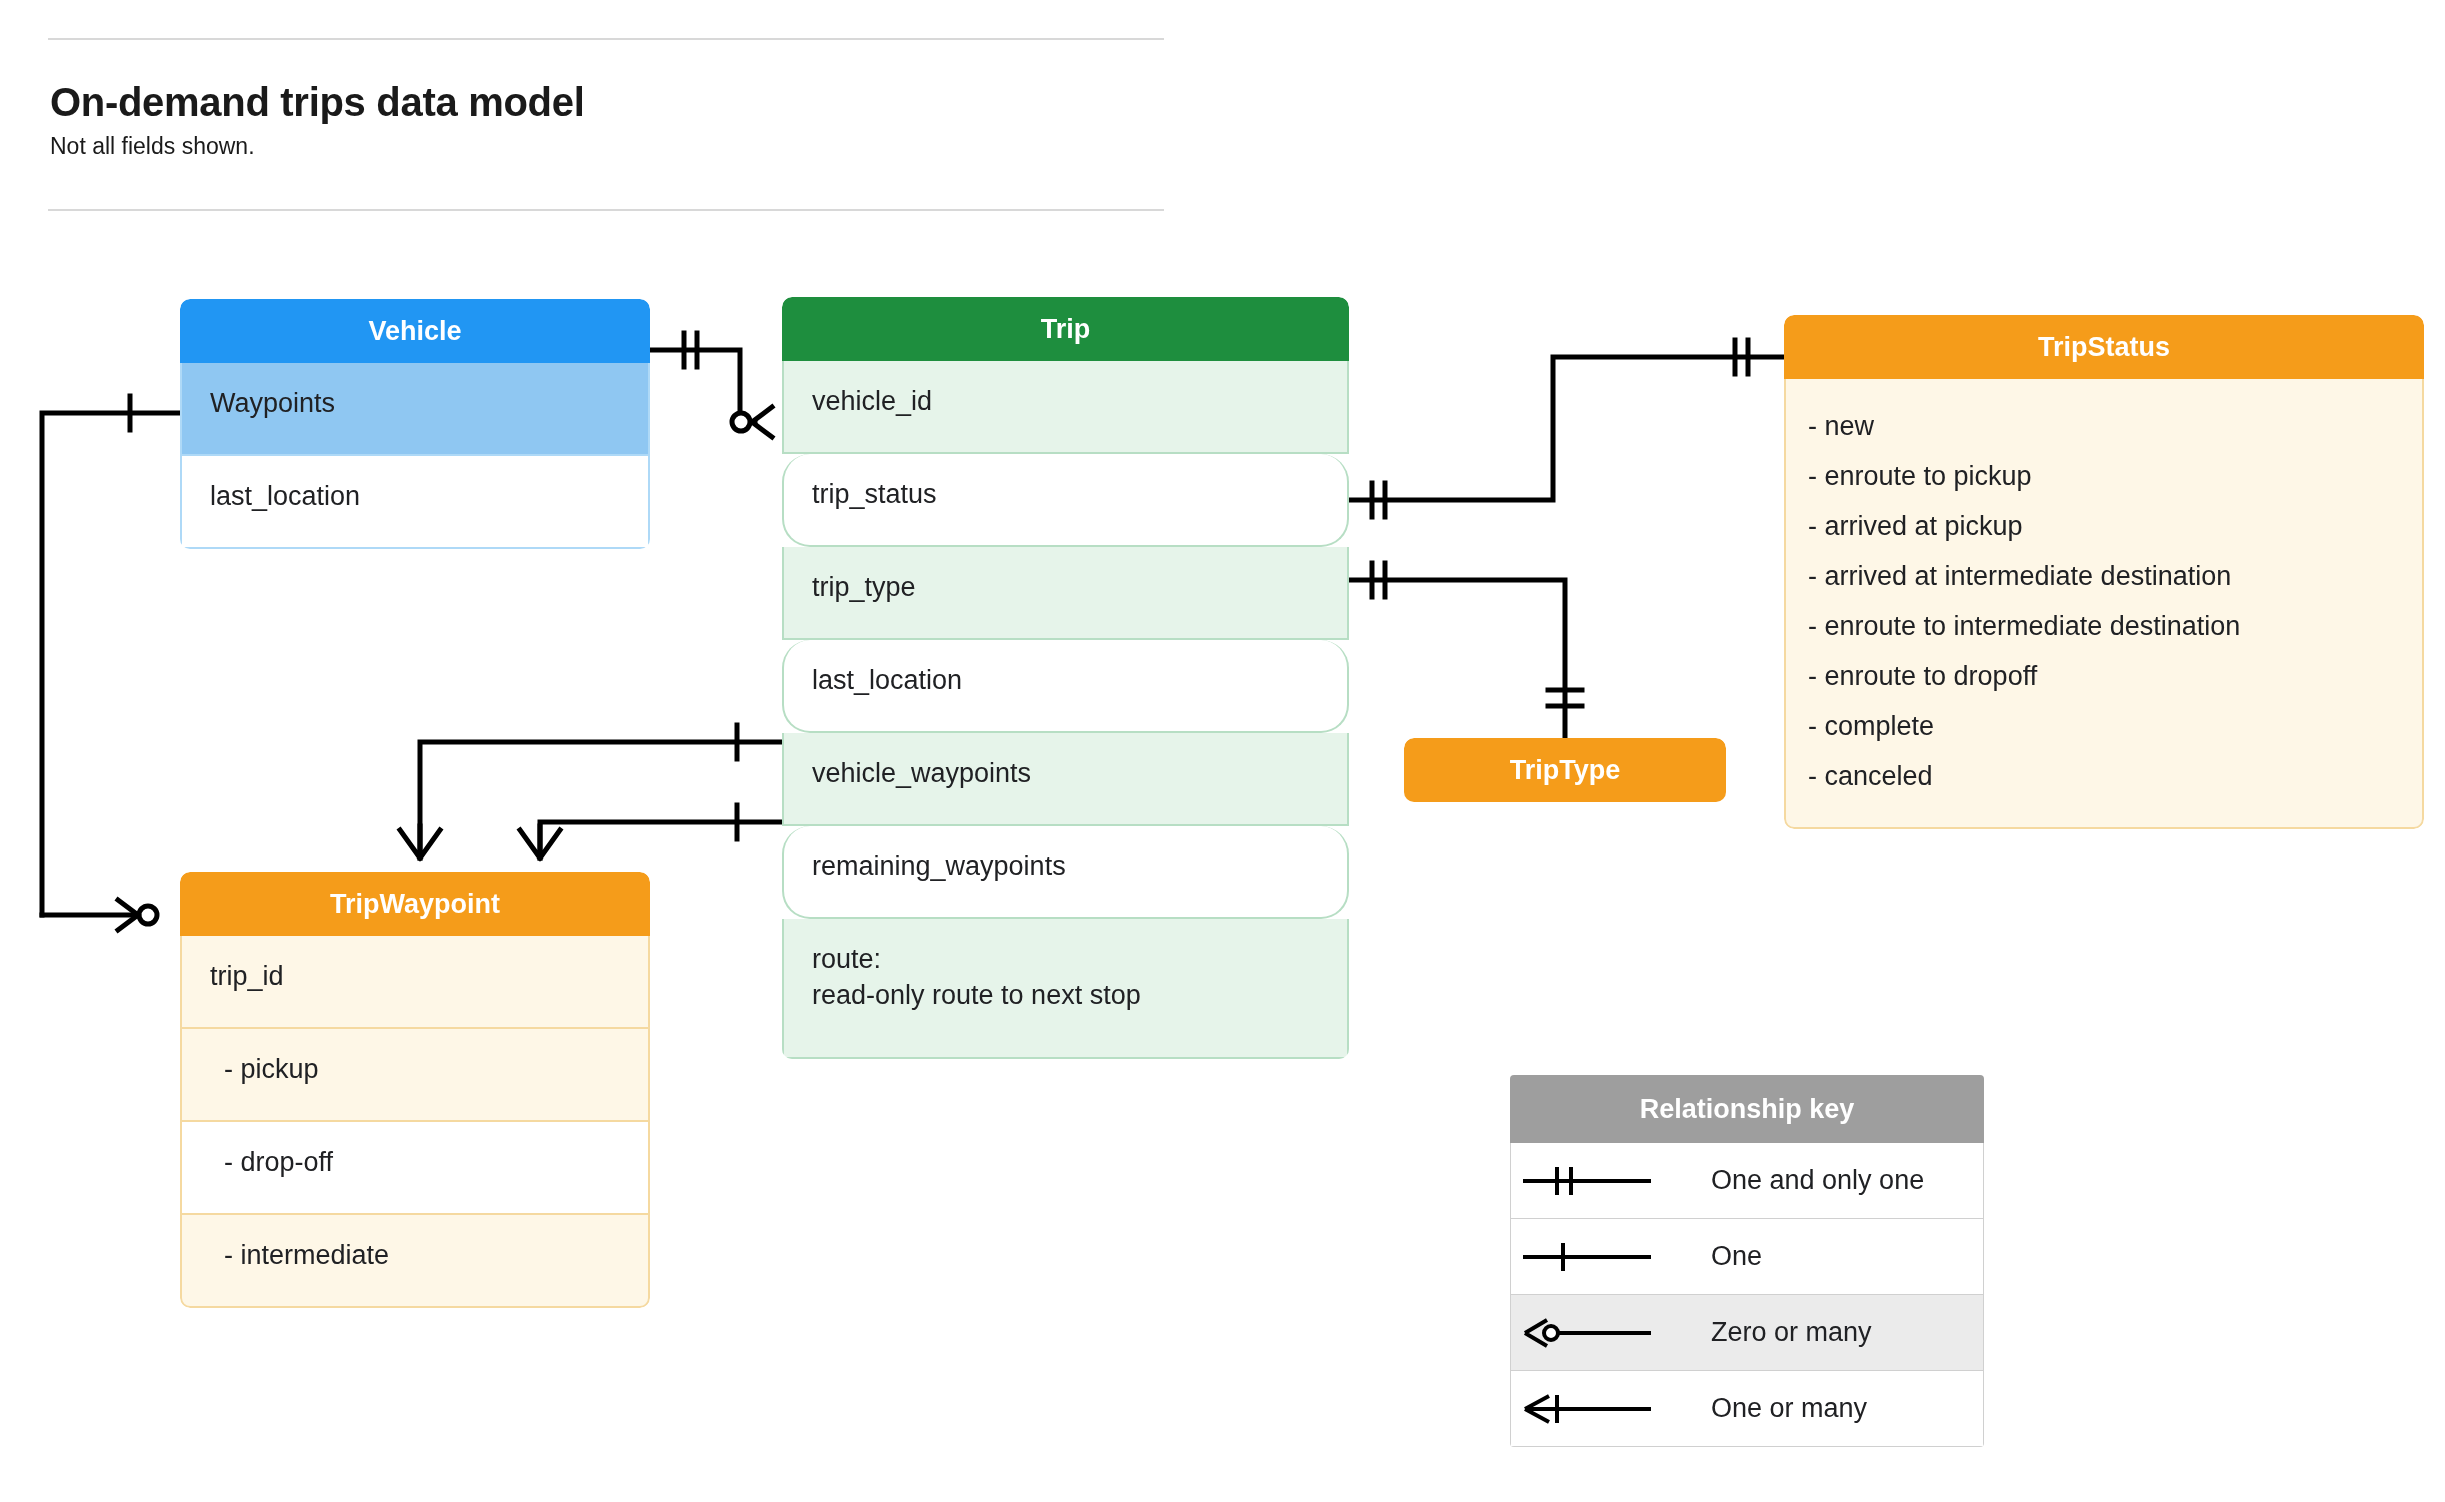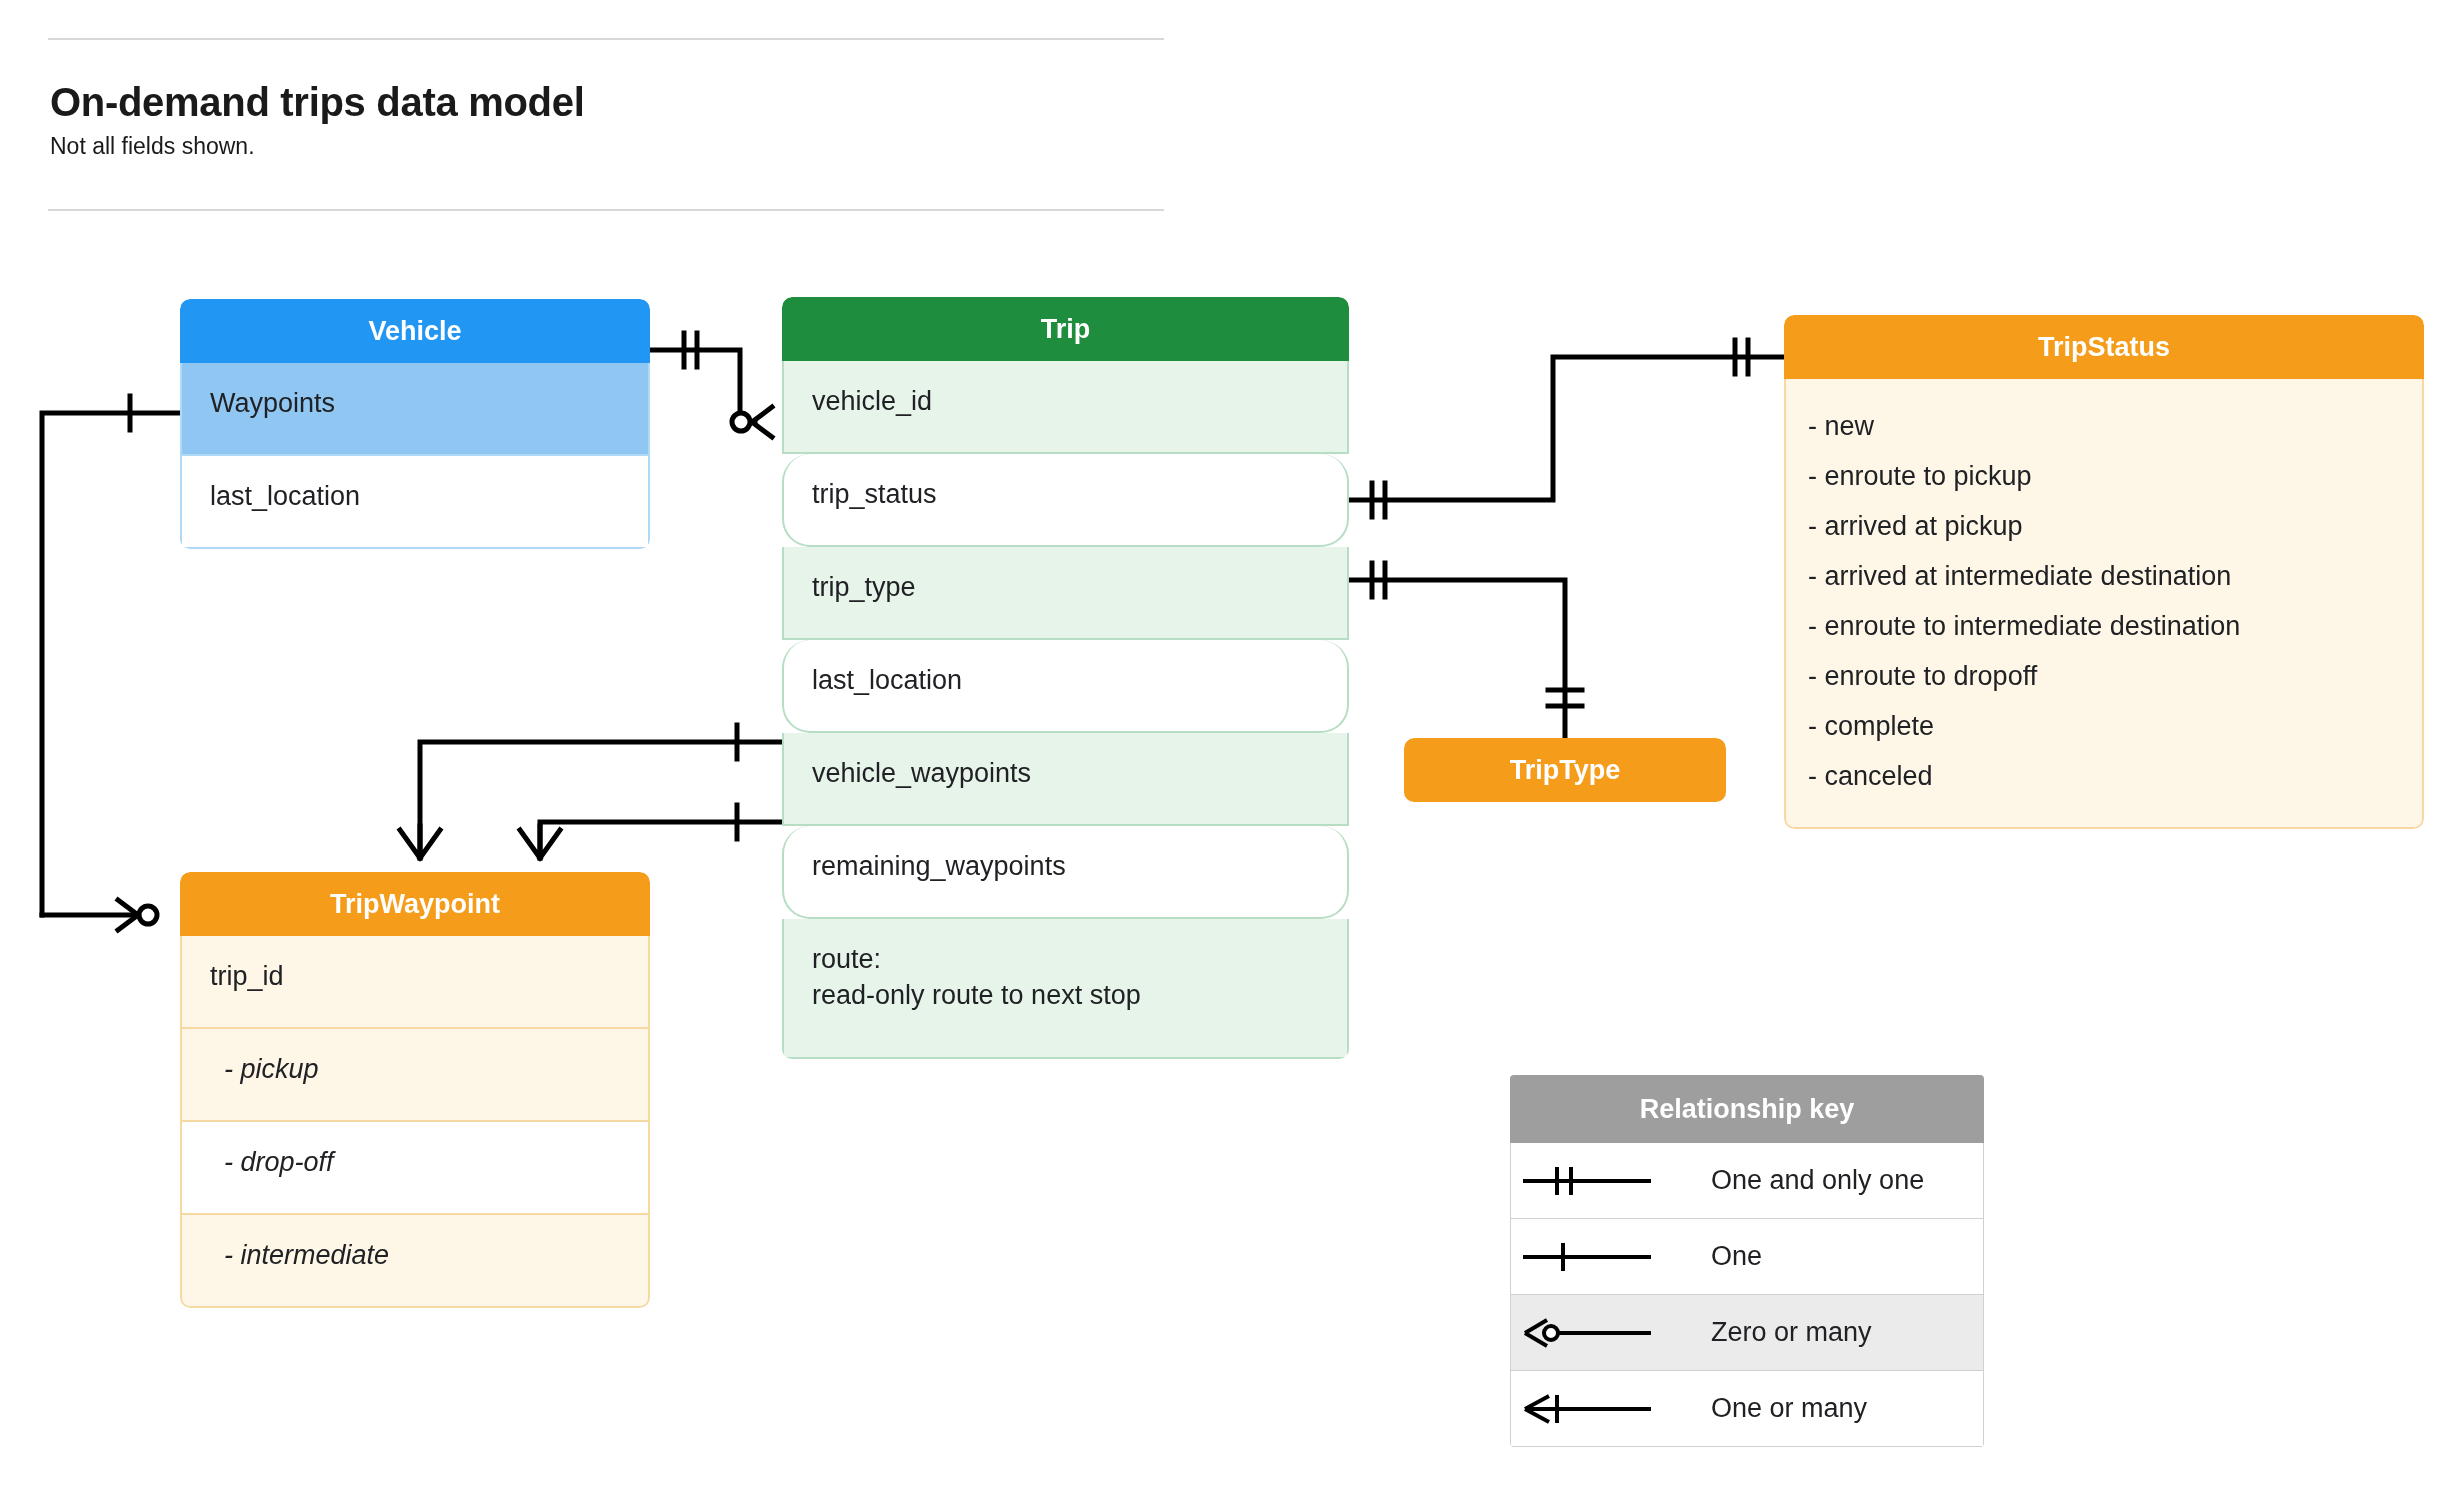--- a/index.html
+++ b/index.html
@@ -147,21 +147,21 @@
   #entity-tripwaypoint {
     left: 180px; top: 872px; width: 470px;
   }
   #entity-tripwaypoint .entity-header { background: #f59c1a; border-radius: 10px 10px 0 0;}
   #entity-tripwaypoint .row {
     background: #fef7e7;
     border: 2px solid #f5d9a0;
     border-top: none;
   }
   #entity-tripwaypoint .row.plain { background: #ffffff; }
-  #entity-tripwaypoint .row.sub { padding-left: 42px; font-style: italic; }
+  #entity-tripwaypoint .row.sub { padding-left: 42px; }
   #entity-tripwaypoint .row:last-child { border-radius: 0 0 10px 10px; }
 
   
   #relationship-key {
     position: absolute;
     left: 1510px; top: 1075px;
     width: 474px;
     border-radius: 4px;
     overflow: hidden;
     box-sizing: border-box;

